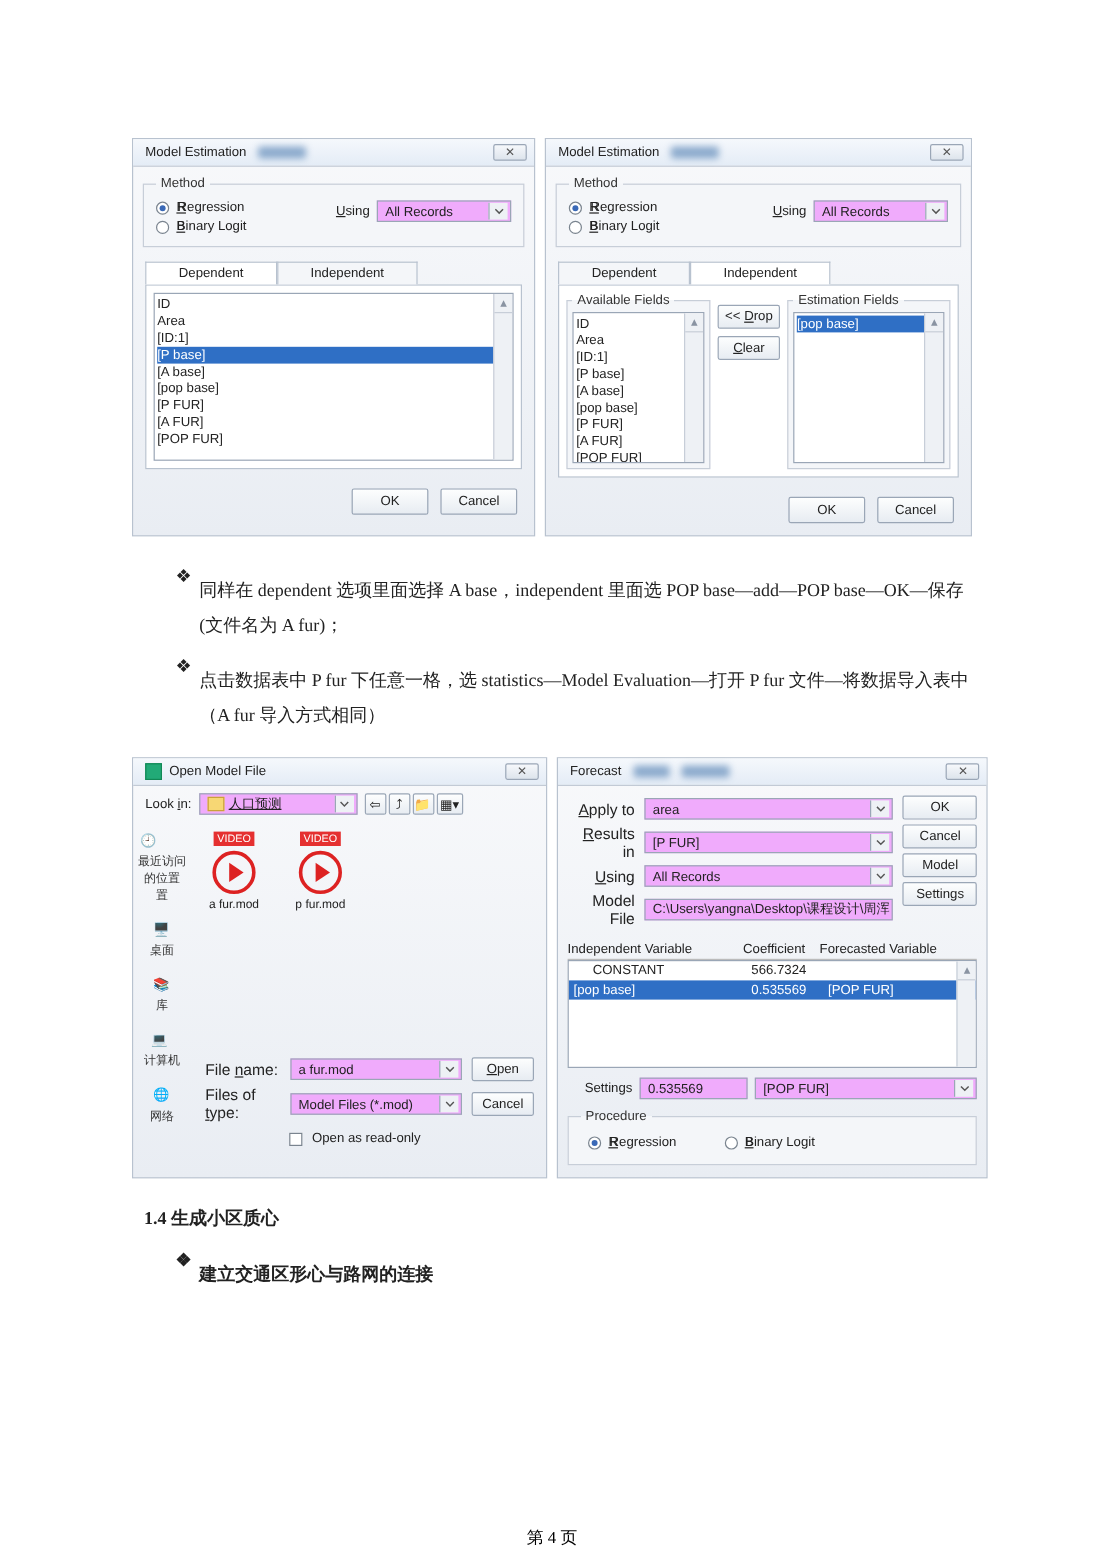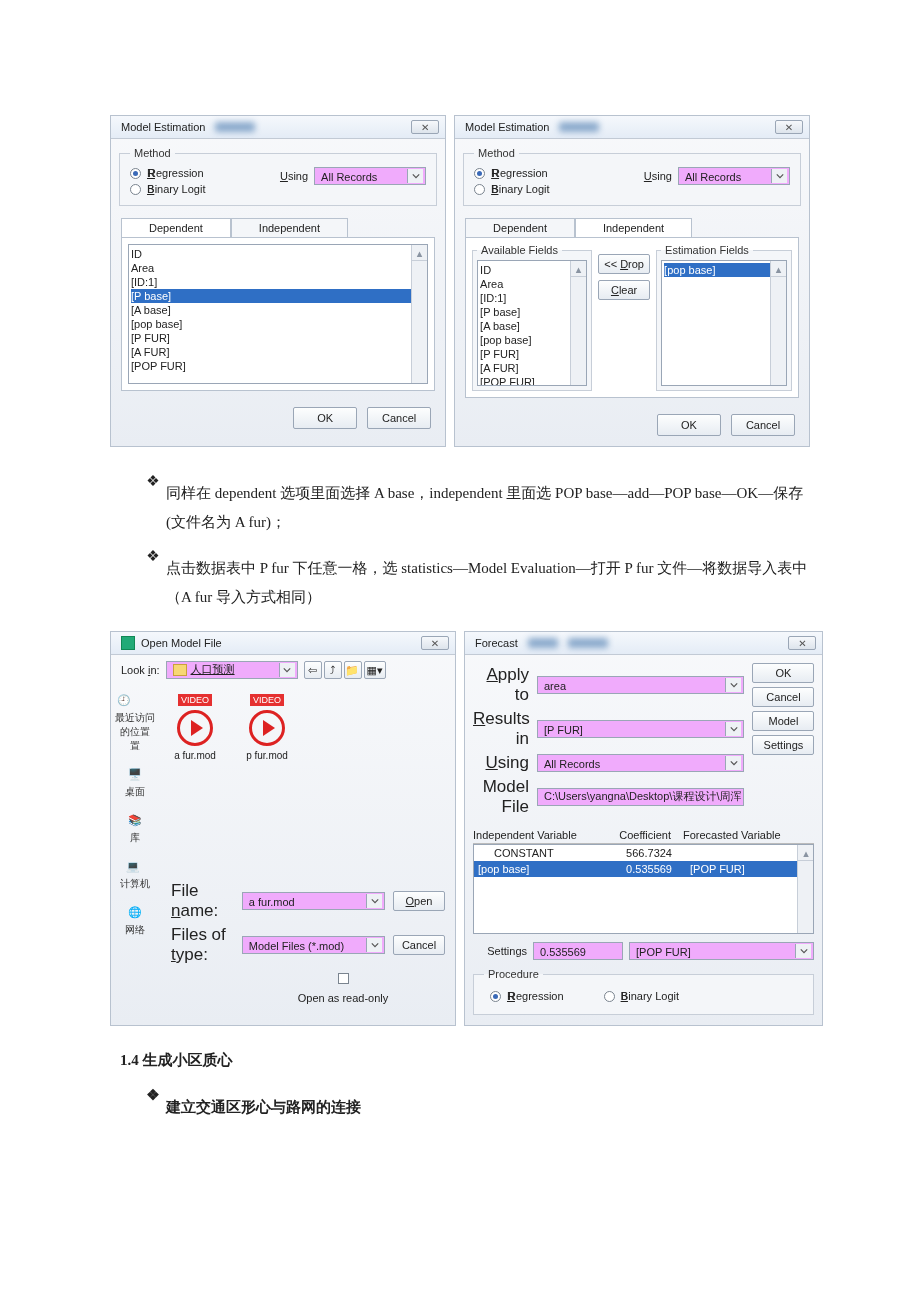--- a/index.html
+++ b/index.html
@@ -88,21 +88,21 @@
   .file-pane { flex:1; display:flex; gap:16px; padding:8px 8px 0 8px; }
   .file-item { width:56px; text-align:center; }
   .file-badge { background:#e53030; color:#fff; font-size:9px; padding:1px 3px; display:inline-block; }
   .play-circle {
     width:36px; height:36px; border:3px solid #d22; border-radius:50%;
     display:flex; align-items:center; justify-content:center; margin: 4px auto;
   }
   .play-circle::after { content:""; border-left:12px solid #d22; border-top:8px solid transparent; border-bottom:8px solid transparent; margin-left:3px; }
 
   .form-row { display:flex; align-items:center; gap:8px; padding: 2px 0; }
-  .form-row .lbl { width: 66px; font-size: 17px; text-align:left; }
+  .form-row .lbl { width: 66px; font-size: 13px; text-align:left; }
   .form-row .u { text-decoration: underline; }
 
   .fc-table { font-size:11px; }
   .fc-table .hdr { display:flex; border-bottom:1px solid #bbb; padding:2px 0; }
   .fc-table .row2 { display:flex; padding:1px 0; }
   .fc-table .c1 { width: 120px; }
   .fc-table .c2 { width: 90px; text-align:right; padding-right:12px; }
   .fc-table .c3 { flex:1; }
   .hl { background:#2f6fc5; color:#fff; }
 </style>
@@ -352,21 +352,21 @@
           <span class="win-select" style="width:150px;">
             <span>Model Files (*.mod)</span>
             <span class="arrow">
                 <svg viewBox="0 0 10 10">
                   <path d="M1 3 L5 7 L9 3" fill="none" stroke="#555" stroke-width="1.5"></path>
                 </svg>
               </span>
           </span>
           <div class="btn sm">Cancel</div>
         </div>
-        <div class="form-row" style="padding-left:70px; padding-top:6px; padding-bottom:8px;flex-direction:column;">
+        <div class="form-row" style="padding-left:70px; padding-top:6px; padding-bottom:8px;">
           <span style="width:11px;height:11px;border:1px solid #7a848f;background:#fff;display:inline-block;"></span>
           <span>Open as read-only</span>
         </div>
       </div>
     </div>
 
     <div class="dialog" style="width: 360px;">
       <div class="titlebar">
         <span style="display:flex; align-items:center; gap:10px;">
           <span>Forecast</span>

